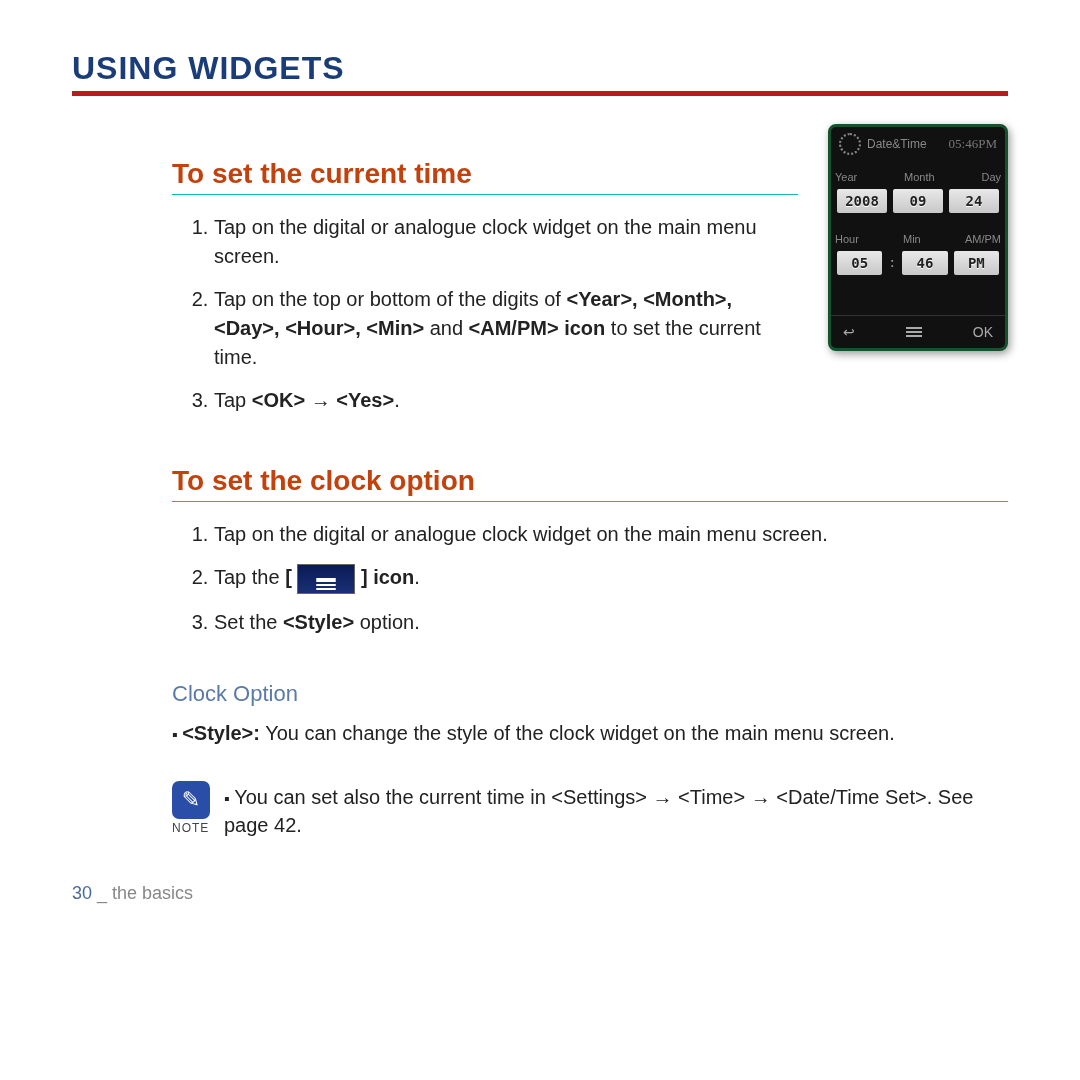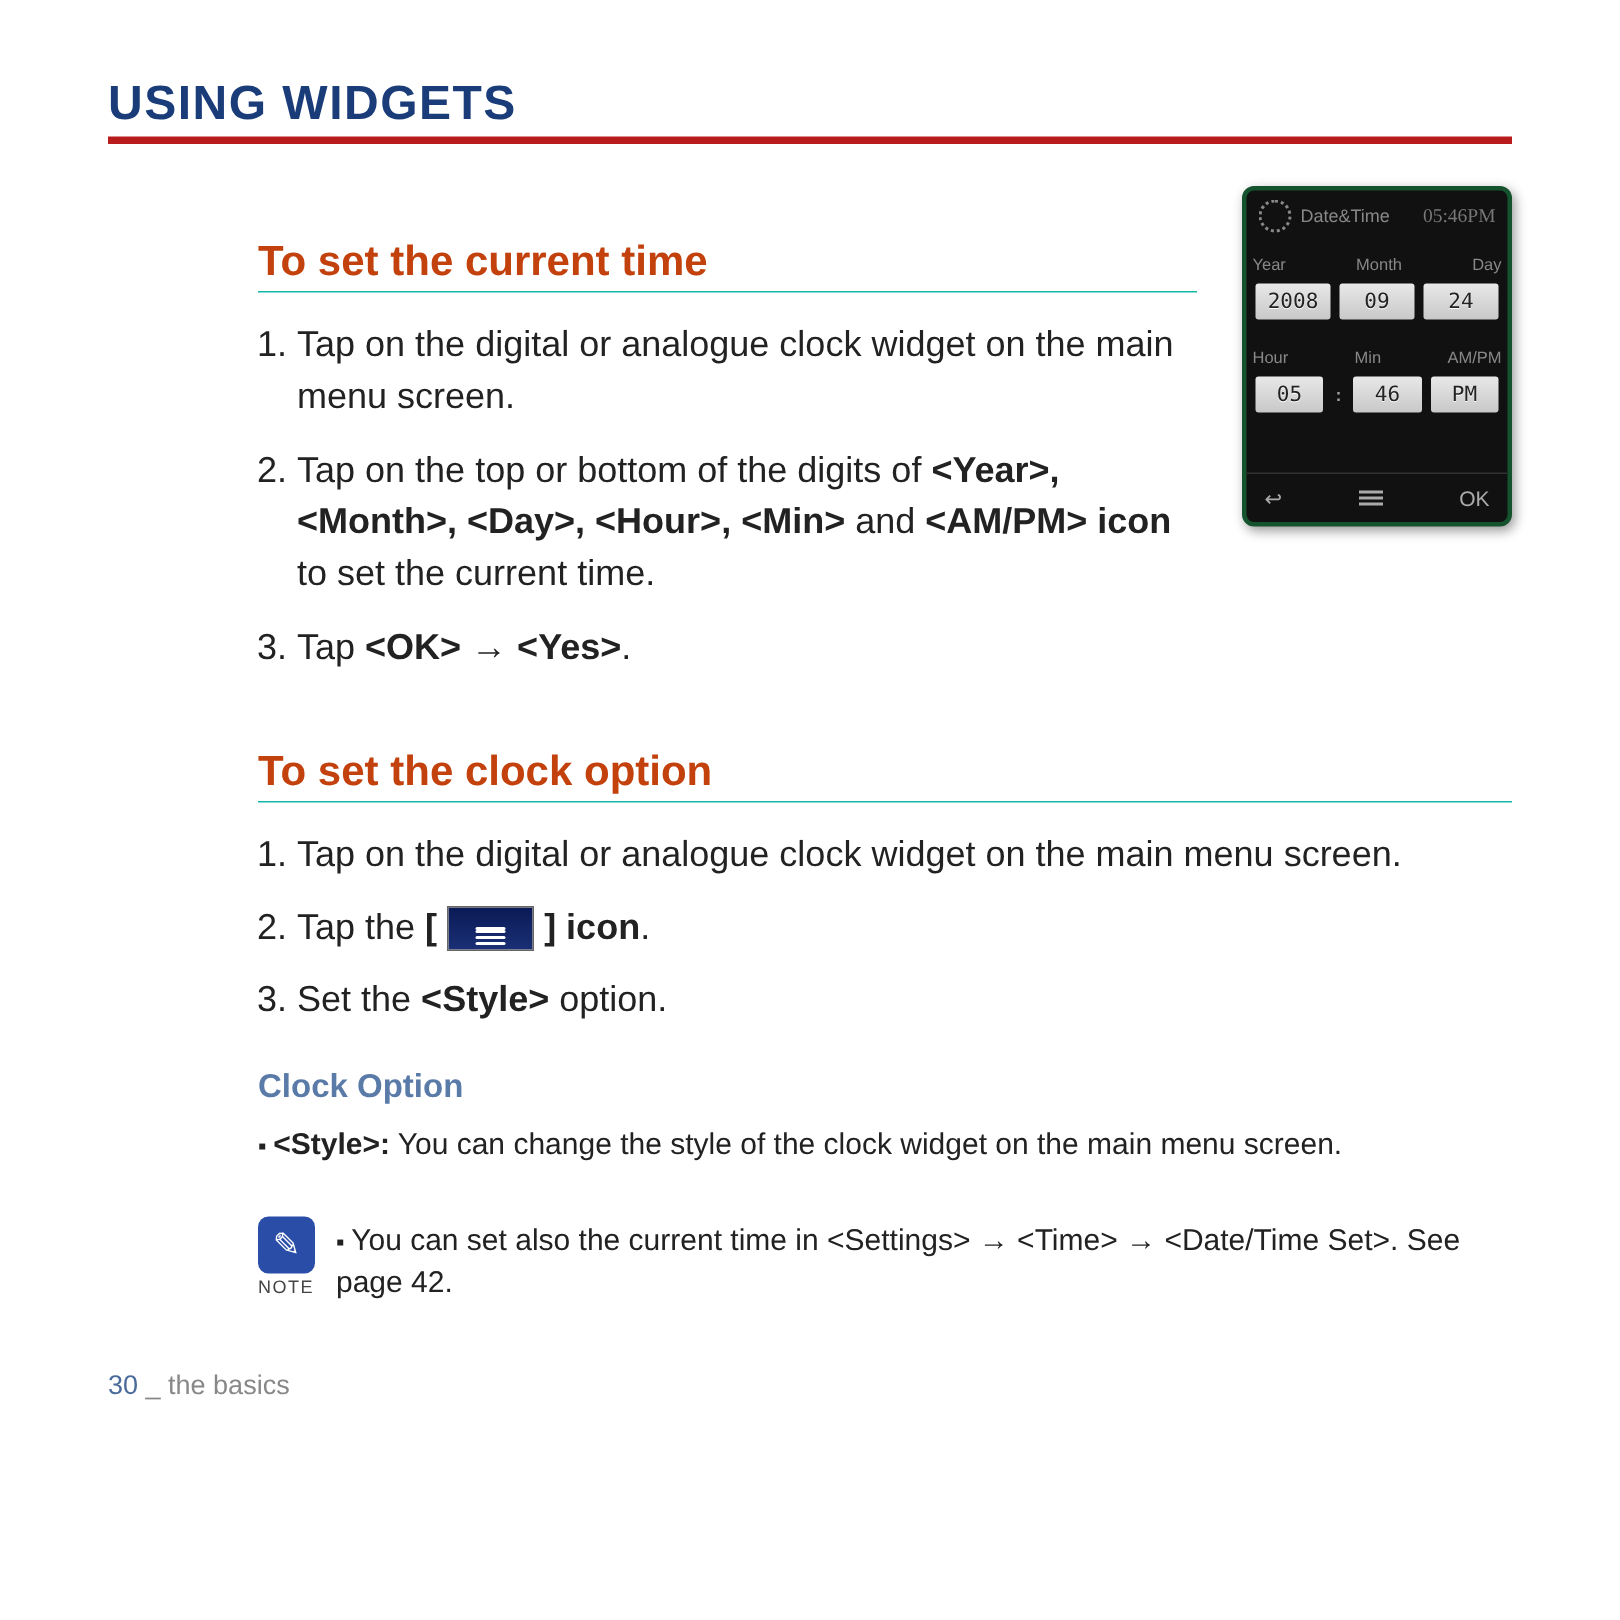--- a/index.html
+++ b/index.html
@@ -1,43 +1,43 @@
 <!DOCTYPE html>
 <html><head>
 <meta charset="utf-8">
 <style>
   html,body{margin:0;padding:0;font-family:Arial,Helvetica,sans-serif;color:#222;background:#fff;width:1080px}
   .page{padding:50px 72px 30px 72px}
   .h1{font-size:32px;font-weight:bold;color:#1a3d7a;letter-spacing:1px;border-bottom:5px solid #b91c1c;padding-bottom:4px;margin-bottom:28px}
   .content{padding-left:100px}
   .h2{font-size:28px;font-weight:bold;color:#c2410c;border-bottom:1px solid #14b8a6;padding-bottom:4px;margin-bottom:18px;margin-top:34px}
   .row{display:flex;gap:30px;align-items:flex-start}
-  ol{margin:0;padding-left:26px;font-size:24px;line-height:1.45}
+  ol{margin:16px;padding-left:26px;font-size:20px;line-height:1.45}
   ol li{margin-bottom:14px}
   b{font-weight:bold}
-  .h3{font-size:22px;font-weight:bold;color:#5a7aa8;margin-top:26px;margin-bottom:12px}
+  .h3{font-size:22px;font-weight:normal;color:#5a7aa8;margin-top:44px;margin-bottom:12px}
   .bullet{font-size:20px;line-height:1.4;margin:0 0 10px 0}
   .bullet::before{content:"▪ ";font-size:16px}
   .noteRow{display:flex;gap:14px;align-items:flex-start;margin-top:34px}
   .noteIcon{width:38px;height:38px;border-radius:7px;background:#2a4ea8;display:flex;align-items:center;justify-content:center;font-size:22px;color:#fff;flex:none}
   .noteLabel{font-size:12px;letter-spacing:1px;margin-top:2px;color:#444}
   .menuIcon{display:inline-flex;width:56px;height:28px;background:linear-gradient(#0a1a55,#1a2f75);border:1px solid #666;vertical-align:middle;align-items:center;justify-content:center}
   .menuIcon span{display:block;width:20px;height:2px;background:#fff;margin:2px 0;border-radius:1px}
   .menuBars{display:flex;flex-direction:column;align-items:center}
   .footer{margin-top:34px;font-size:18px;color:#888}
   .footer .pn{color:#4a6a9a}
   
   .device{width:174px;background:#111;border:3px solid #14532d;border-radius:8px;box-shadow:2px 3px 8px rgba(0,0,0,.4);flex:none;color:#ddd;font-size:12px;overflow:hidden}
   .dTop{display:flex;align-items:center;padding:6px 8px 2px 8px;gap:6px}
   .gear{width:18px;height:18px;border:2px dotted #888;border-radius:50%}
   .dTitle{color:#888;font-size:12px}
   .dStat{margin-left:auto;font-size:13px;color:#777;font-family:Liberation Serif, serif}
   .dLabels{display:flex;justify-content:space-between;color:#888;font-size:11px;padding:14px 4px 6px 4px}
   .dCells{display:flex;justify-content:space-around;padding:0 6px 6px 6px;gap:6px}
-  .cell{background:linear-gradient(#e8e8e8,#c8c8c8);color:#222;font-family:monospace;font-weight:normal;font-size:14px;padding:4px 0;text-align:center;flex:1;border-radius:2px;text-shadow:0 1px 0 #fff}
+  .cell{background:linear-gradient(#e8e8e8,#c8c8c8);color:#222;font-family:monospace;font-weight:bold;font-size:14px;padding:4px 0;text-align:center;flex:1;border-radius:2px;text-shadow:0 1px 0 #fff}
   .sep{align-self:center;color:#999;font-weight:bold;padding:0 2px}
   .dNav{display:flex;justify-content:space-between;align-items:center;padding:8px 12px;margin-top:34px;color:#aaa;font-size:14px;border-top:1px solid #333}
   .dNav .mb{display:flex;flex-direction:column;gap:2px}
   .dNav .mb span{display:block;width:16px;height:2px;background:#aaa}
   .text-left{flex:1}
 </style>
 </head>
 <body>
 
 <div class="page">

